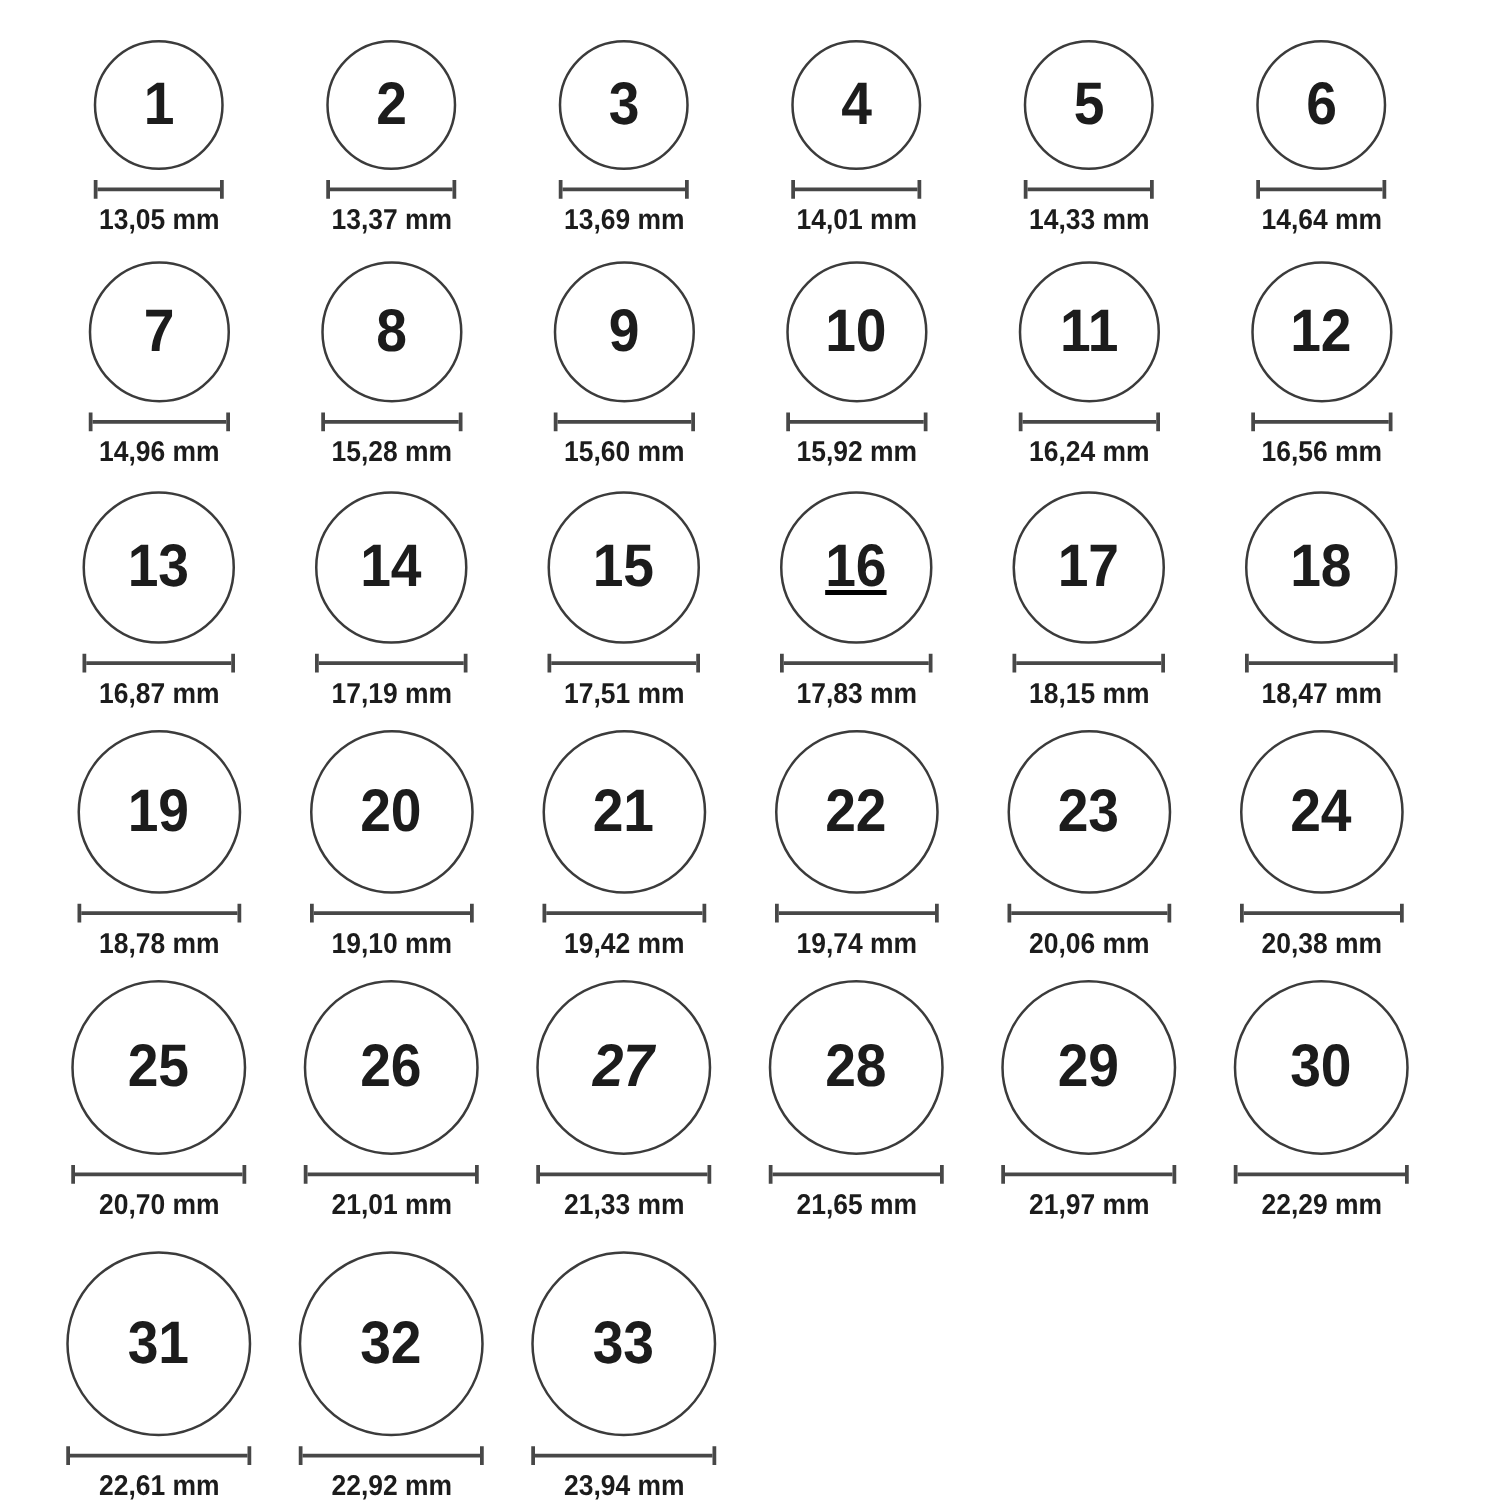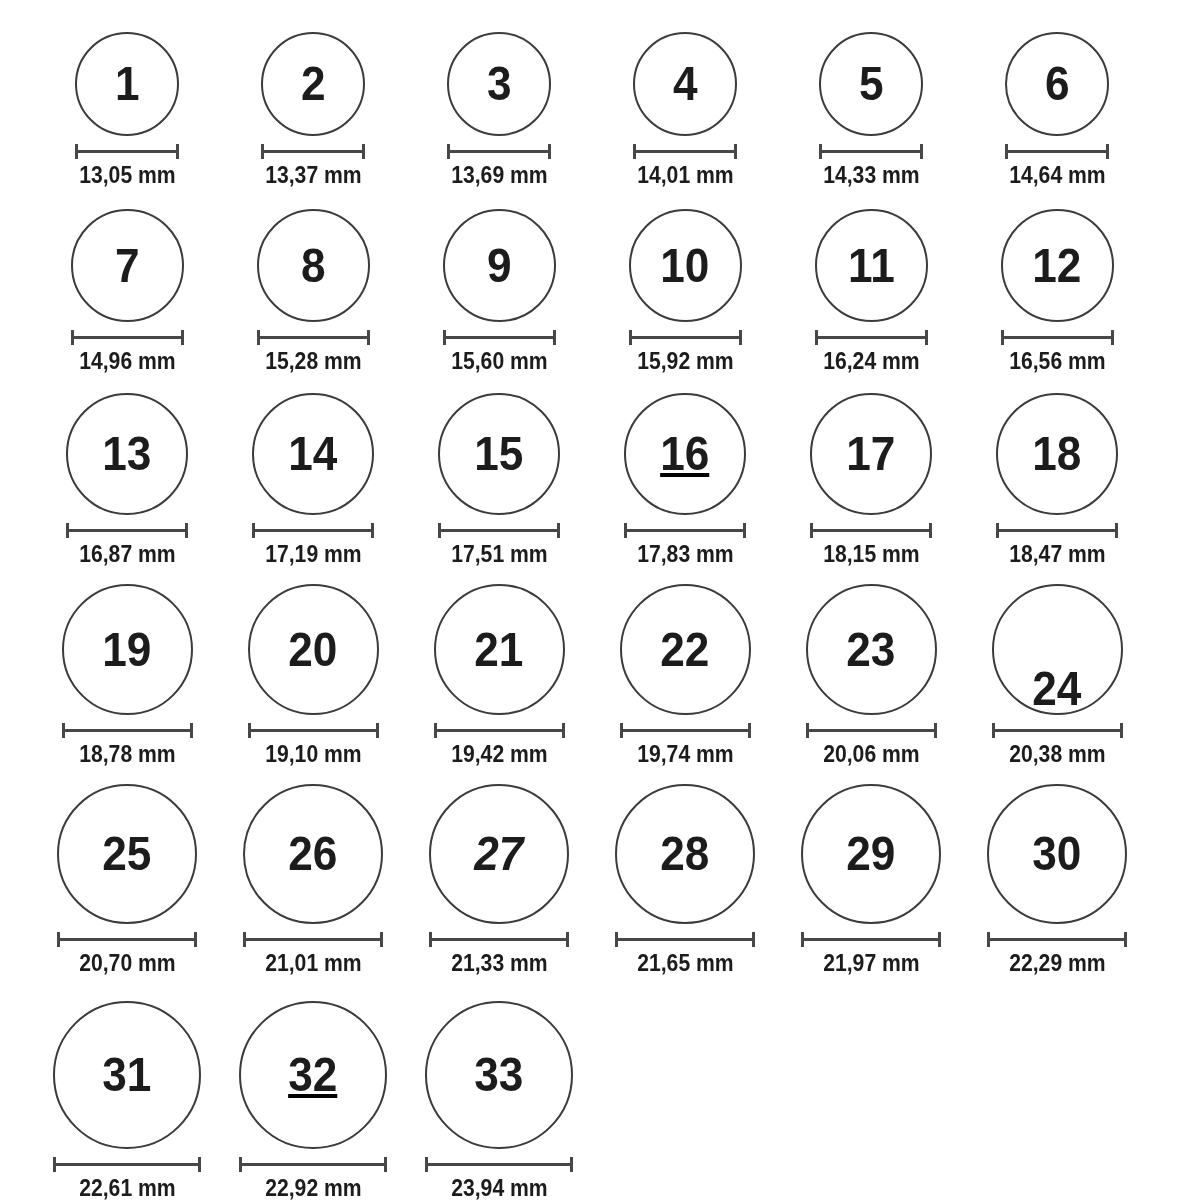--- a/index.html
+++ b/index.html
@@ -329,21 +329,21 @@
           <span class="num">23</span>
         </div>
         <div class="dim" style="width: 131px;">
           <div class="tick"></div>
           <div class="bar"></div>
           <div class="tick"></div>
         </div>
         <div class="label">20,06 mm</div>
       </div>
       <div class="cell">
-        <div class="circle" style="width: 131px; height: 131px; align-items: flex-end;">
+        <div class="circle" style="width: 131px; height: 131px;">
           <span class="num">24</span>
         </div>
         <div class="dim" style="width: 131px;">
           <div class="tick"></div>
           <div class="bar"></div>
           <div class="tick"></div>
         </div>
         <div class="label">20,38 mm</div>
       </div>
     </div>
@@ -421,21 +421,21 @@
           <span class="num">31</span>
         </div>
         <div class="dim" style="width: 148px;">
           <div class="tick"></div>
           <div class="bar"></div>
           <div class="tick"></div>
         </div>
         <div class="label">22,61 mm</div>
       </div>
       <div class="cell">
-        <div class="circle" style="width: 148px; height: 148px; text-decoration: underline;">
+        <div class="circle" style="width: 148px; height: 148px;">
           <span class="num">32</span>
         </div>
         <div class="dim" style="width: 148px;">
           <div class="tick"></div>
           <div class="bar"></div>
           <div class="tick"></div>
         </div>
         <div class="label">22,92 mm</div>
       </div>
       <div class="cell">

